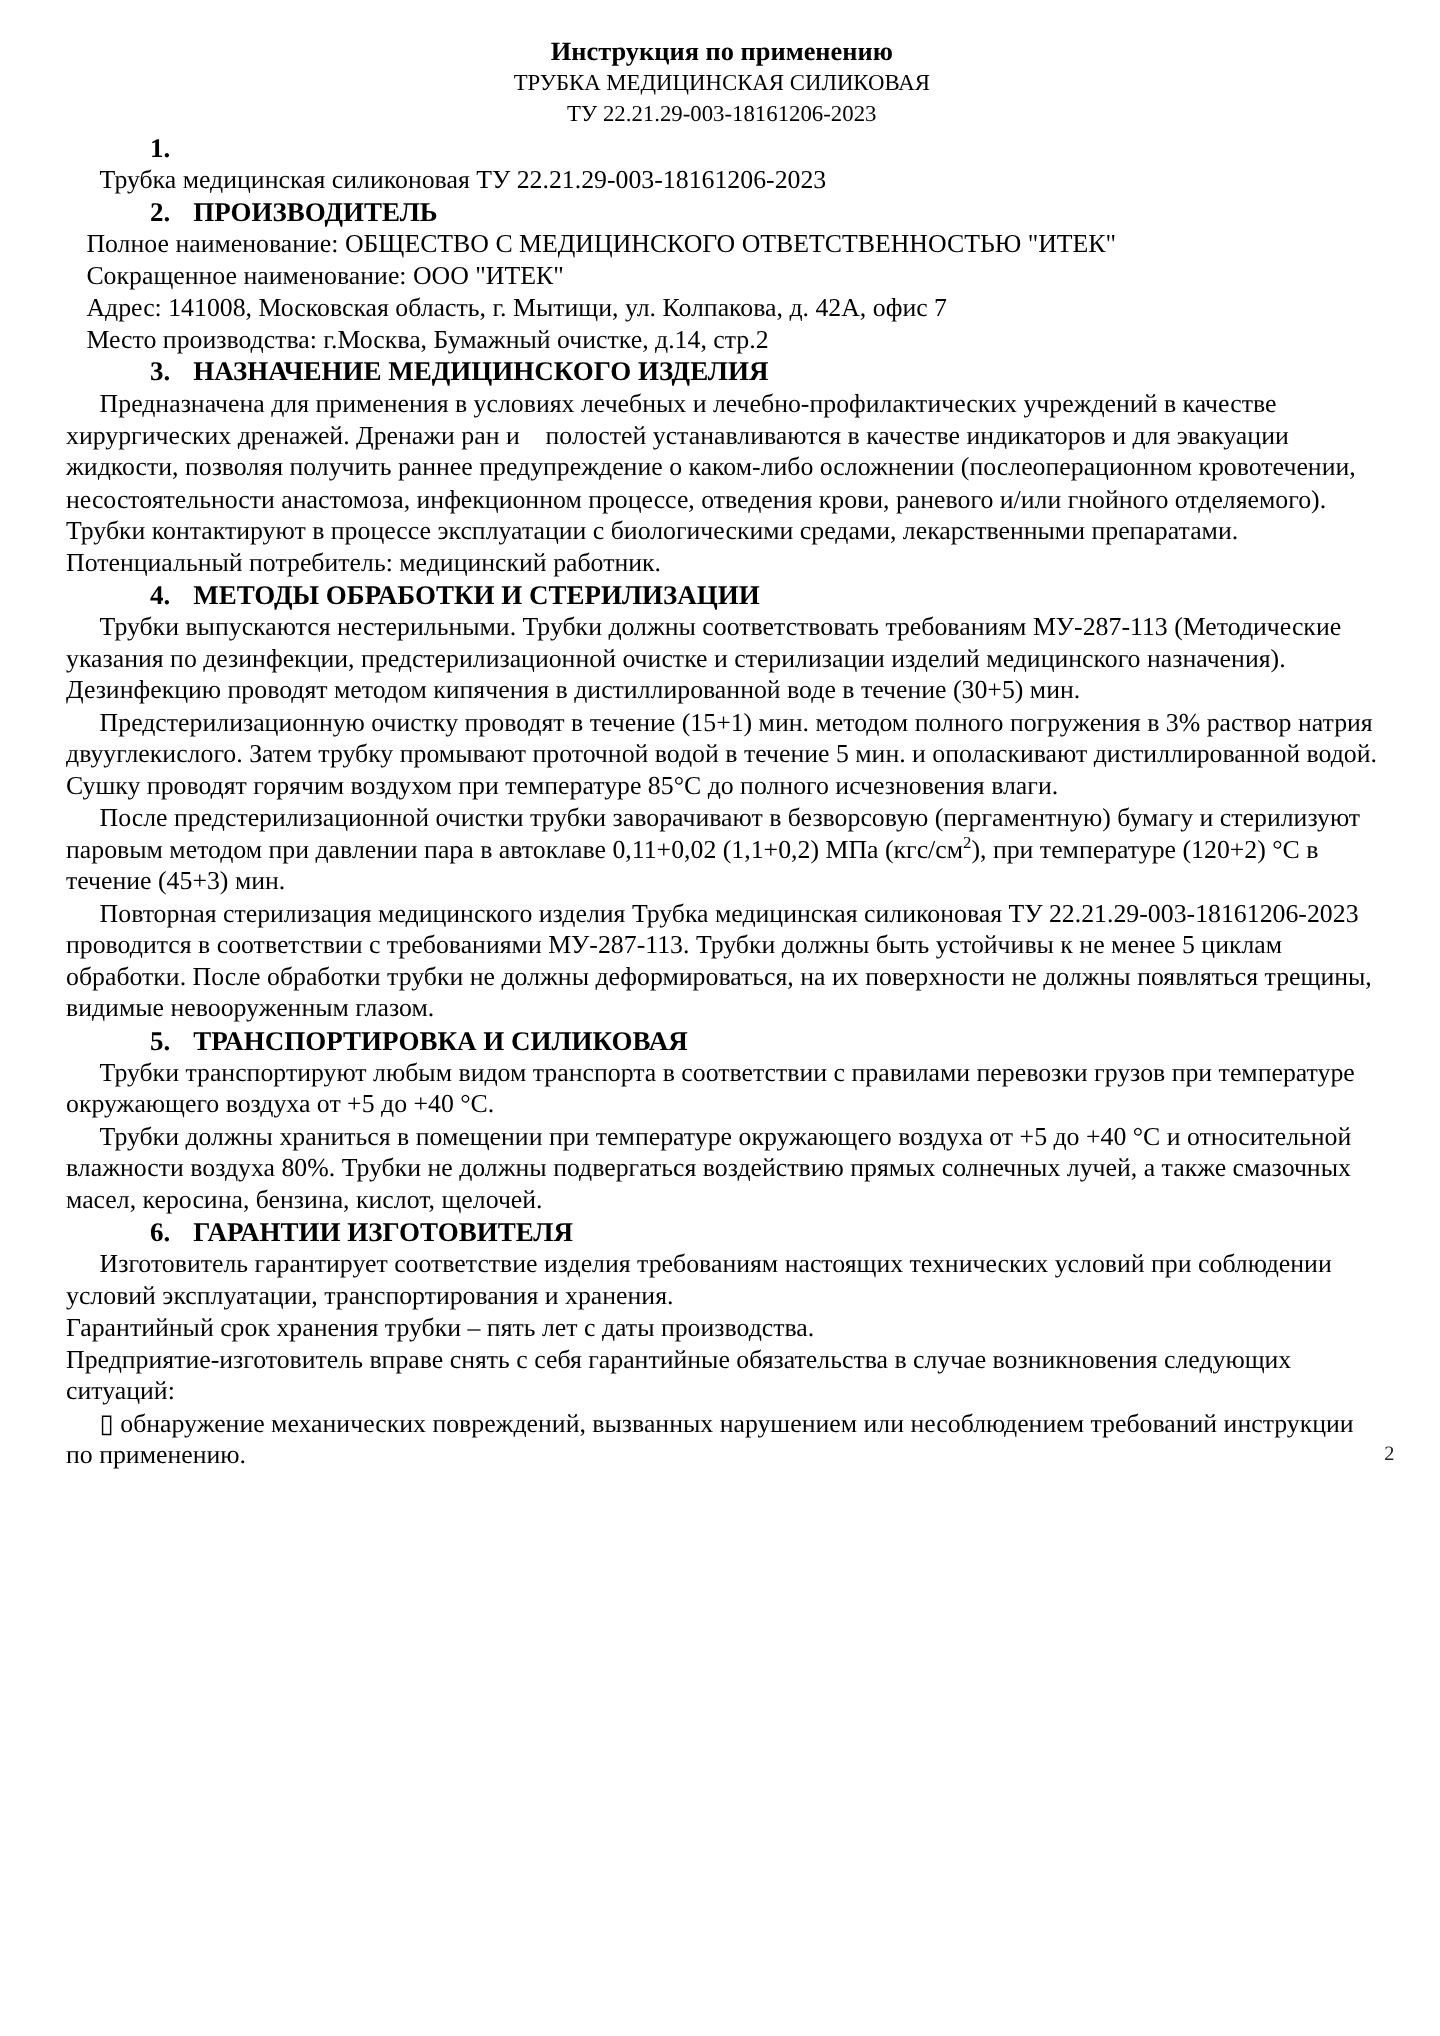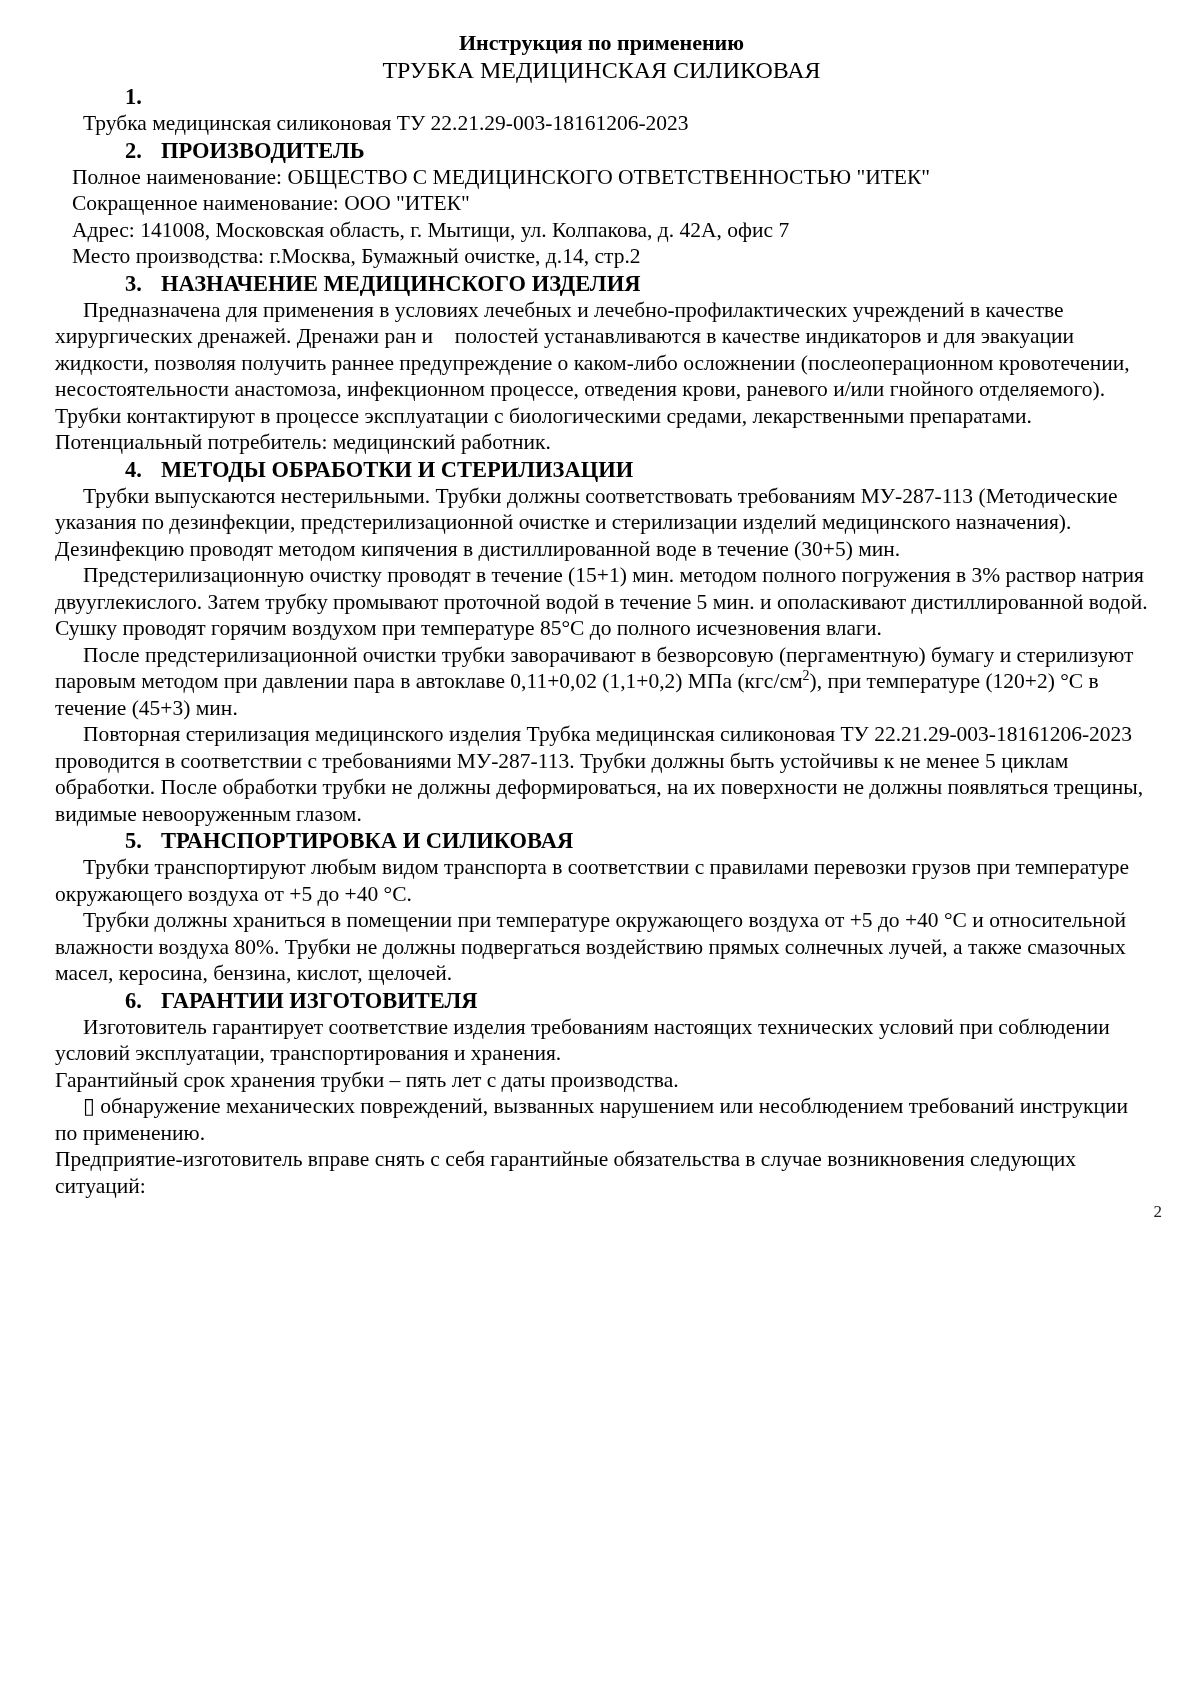--- a/index.html
+++ b/index.html
@@ -12,21 +12,21 @@
     color:#000000;
     font-family:"Liberation Serif","DejaVu Serif",serif;
     font-size:21.5px;
     line-height:26.5px;
     box-sizing:border-box;
     padding:30px 52px 0 55px;
     overflow:hidden;
   }
   .t-center{text-align:center;margin:0;white-space:pre-wrap;}
   .t-bold{font-weight:bold;font-size:22px;}
-  .t-caps{font-size:24px;line-height:26.5px;}
+  .t-caps{font-size:19px;line-height:26.5px;}
   .heading{
     display:flex;
     padding-left:70px;
     font-weight:bold;
     font-size:22.5px;
     line-height:27px;
     margin:0;
   }
   .h-num{flex:0 0 auto;width:36px;}
   .h-text{flex:0 0 auto;}
@@ -43,20 +43,21 @@
     color:#222;
   }
 </style>
 </head>
 <body>
 
 <div class="page">
 
   <p class="t-center t-bold">Инструкция по применению</p>
   <p class="t-center t-caps">ТРУБКА МЕДИЦИНСКАЯ СИЛИКОВАЯ</p>
+  <p class="t-center t-caps">ТУ 22.21.29-003-18161206-2023</p>
 
   <div class="heading">
     <span class="h-num">1.</span>
   </div>
   <p class="body ind">Трубка медицинская силиконовая ТУ 22.21.29-003-18161206-2023</p>
 
   <div class="heading">
     <span class="h-num">2.</span>
     <span class="h-text">ПРОИЗВОДИТЕЛЬ</span>
   </div>
@@ -87,18 +88,18 @@
   </div>
   <p class="body ind">Трубки транспортируют любым видом транспорта в соответствии с правилами перевозки грузов при температуре окружающего воздуха от +5 до +40 °С.</p>
   <p class="body ind">Трубки должны храниться в помещении при температуре окружающего воздуха от +5 до +40 °С и относительной влажности воздуха 80%. Трубки не должны подвергаться воздействию прямых солнечных лучей, а также смазочных масел, керосина, бензина, кислот, щелочей.</p>
 
   <div class="heading">
     <span class="h-num">6.</span>
     <span class="h-text">ГАРАНТИИ ИЗГОТОВИТЕЛЯ</span>
   </div>
   <p class="body ind">Изготовитель гарантирует соответствие изделия требованиям настоящих технических условий при соблюдении условий эксплуатации, транспортирования и хранения.</p>
   <p class="body">Гарантийный срок хранения трубки – пять лет с даты производства.</p>
+  <p class="body">Предприятие-изготовитель вправе снять с себя гарантийные обязательства в случае возникновения следующих ситуаций:</p>
   <p class="body ind">▯ обнаружение механических повреждений, вызванных нарушением или несоблюдением требований инструкции по применению.</p>
-  <p class="body">Предприятие-изготовитель вправе снять с себя гарантийные обязательства в случае возникновения следующих ситуаций:</p>
 
   <div class="page-num">2</div>
 
 </div>
 
 </body></html>

